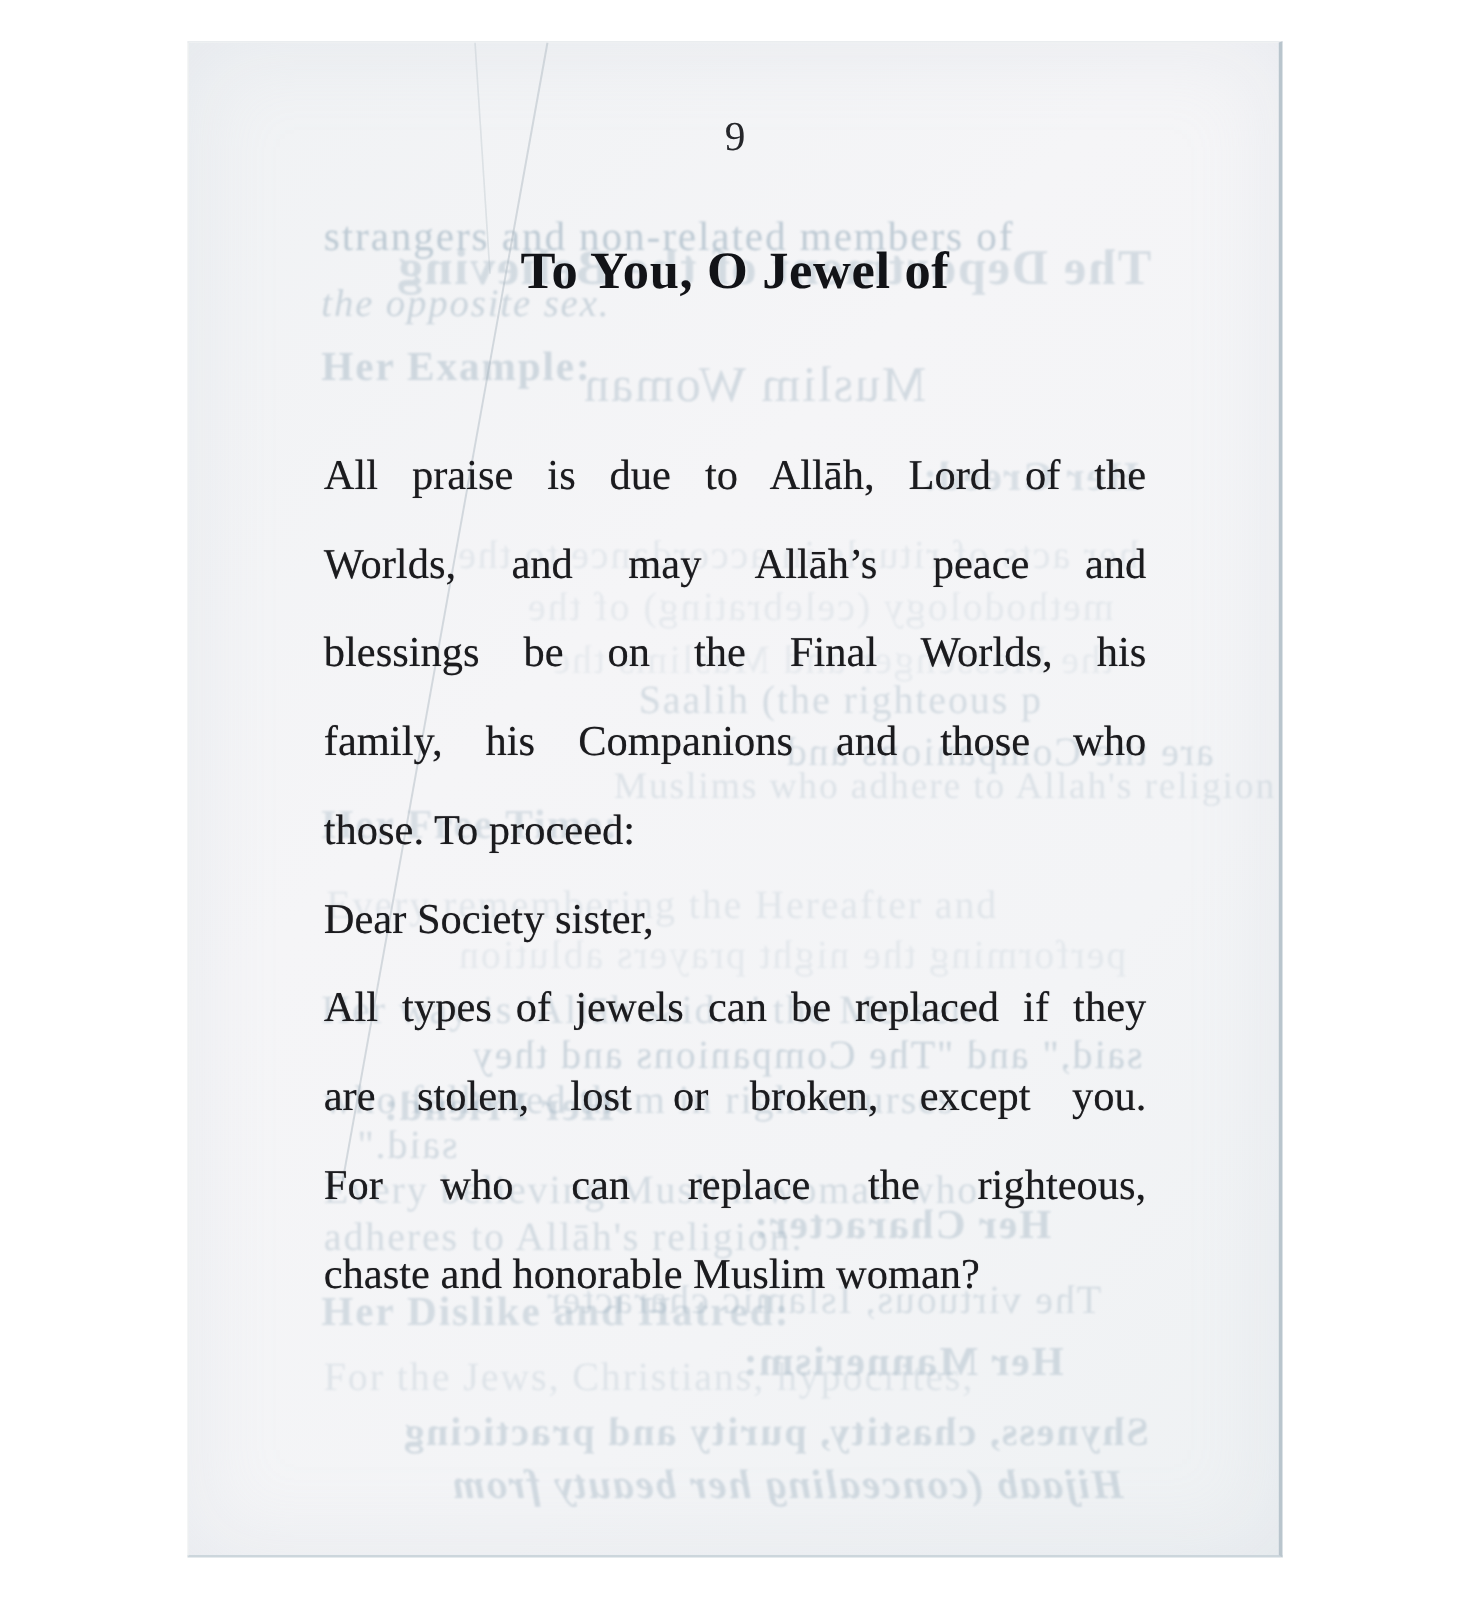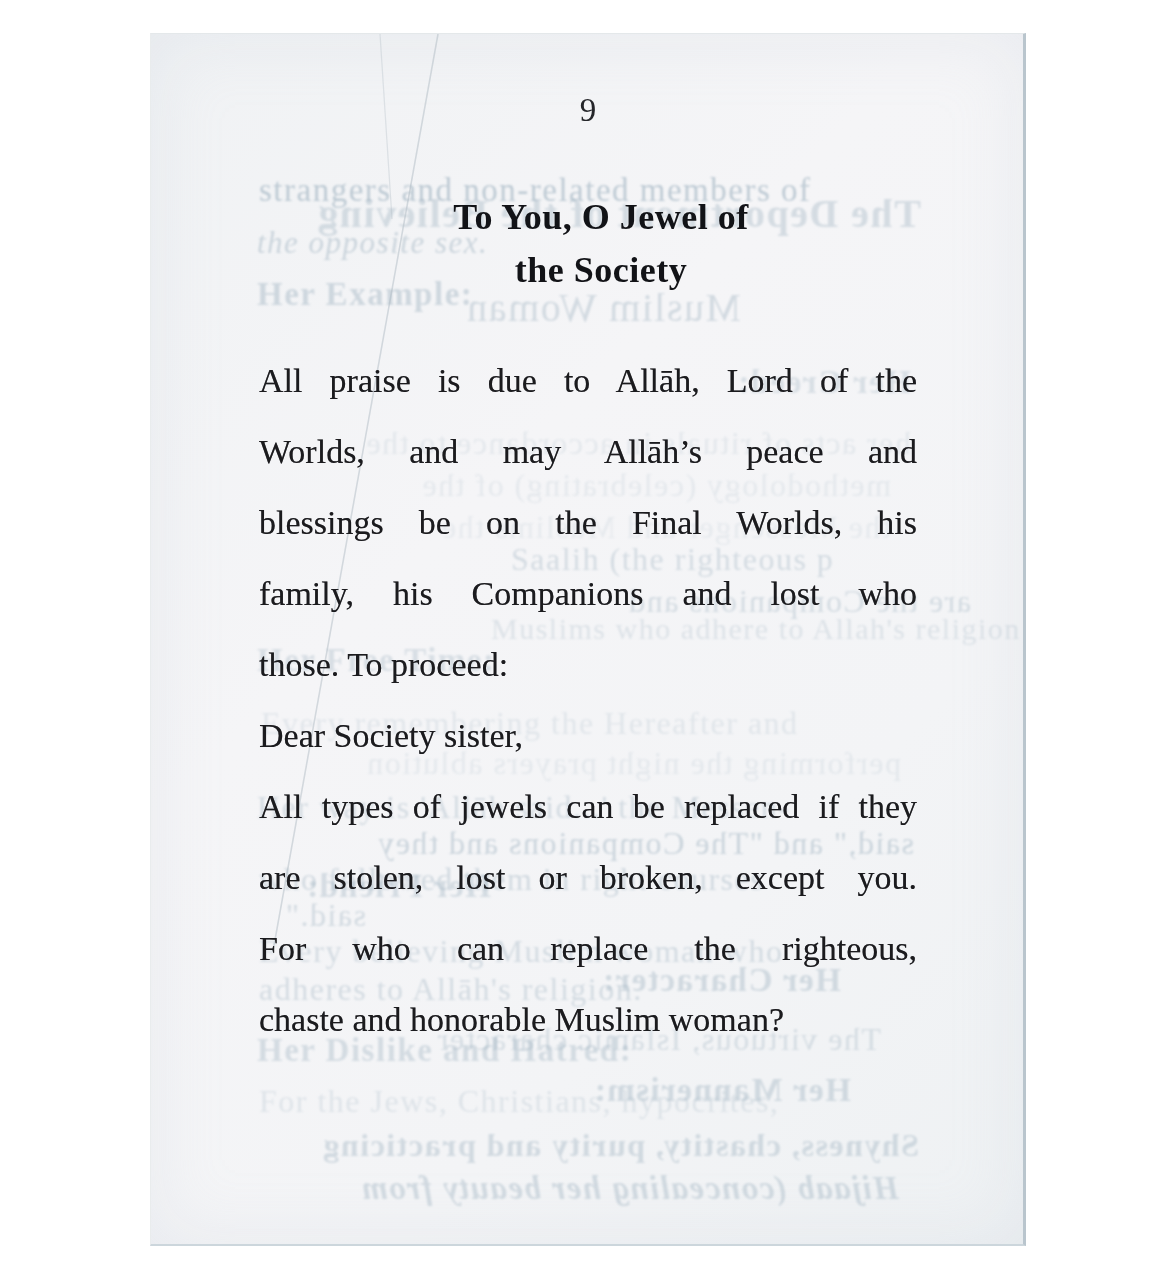--- a/index.html
+++ b/index.html
@@ -15,22 +15,22 @@
     border-left:1px solid #e9eced;
     border-right:3px solid #b9c5cd;
     border-bottom:2px solid #ccd6dc;
     box-shadow:inset 0 0 70px rgba(190,202,212,.22);
   }
   .page-number{
     position:absolute;left:108px;top:58px;width:658px;text-align:center;
     font-size:33px;color:#25262a;
   }
   .title{
-    position:absolute;left:101px;top:157px;width:698px;text-align:center;
-    font-weight:bold;font-size:36px;line-height:53px;color:#121317;
+    position:absolute;left:88px;top:157px;width:698px;text-align:center;
+    font-weight:bold;font-size:42px;line-height:53px;color:#121317;
     letter-spacing:.5px;
   }
   .body-lines{
     position:absolute;left:108px;top:297px;width:658px;color:#1b1b1e;
   }
   .bline{
     height:43px;line-height:43px;font-size:34px;white-space:nowrap;
     text-shadow:0 0 .6px rgba(20,20,25,.55);
     margin-top:28px;
   }
@@ -85,28 +85,27 @@
 
     <svg class="crease-svg" width="872" height="1210" viewBox="0 0 872 1210">
       <line x1="287" y1="0" x2="122" y2="917" stroke="#aab6bf" stroke-width="1.6" opacity="0.45"></line>
       <line x1="229" y1="0" x2="241" y2="185" stroke="#b4bfc7" stroke-width="1.3" opacity="0.35"></line>
     </svg>
 
     <div class="page-number">9</div>
 
     <div class="title">
       <div>To You, O Jewel of</div>
-      <div>the Society</div>
     </div>
 
     <div class="body-lines" id="body-lines">
         <div class="bline just">All praise is due to Allāh, Lord of the</div>
         <div class="bline just">Worlds, and may Allāh’s peace and</div>
         <div class="bline just">blessings be on the Final Worlds, his</div>
-        <div class="bline just">family, his Companions and lost who</div>
+        <div class="bline just">family, his Companions and those who</div>
         <div class="bline">those. To proceed:</div>
         <div class="bline">Dear Society sister,</div>
         <div class="bline just">All types of jewels can be replaced if they</div>
         <div class="bline just">are stolen, lost or broken, except you.</div>
         <div class="bline just">For who can replace the righteous,</div>
         <div class="bline">chaste and honorable Muslim woman?</div>
       </div>
 
   </div>
 </div>

